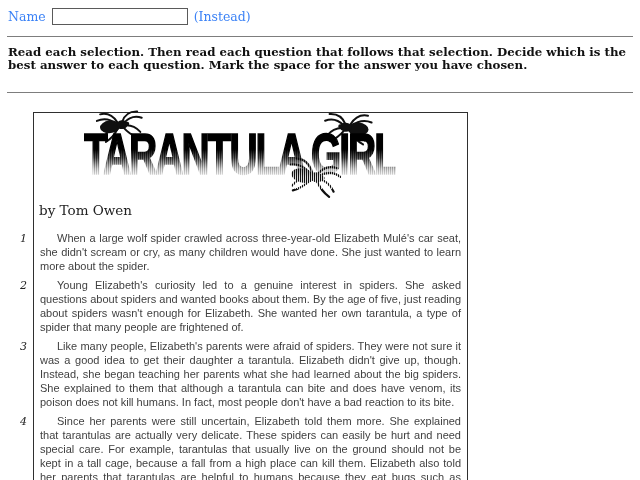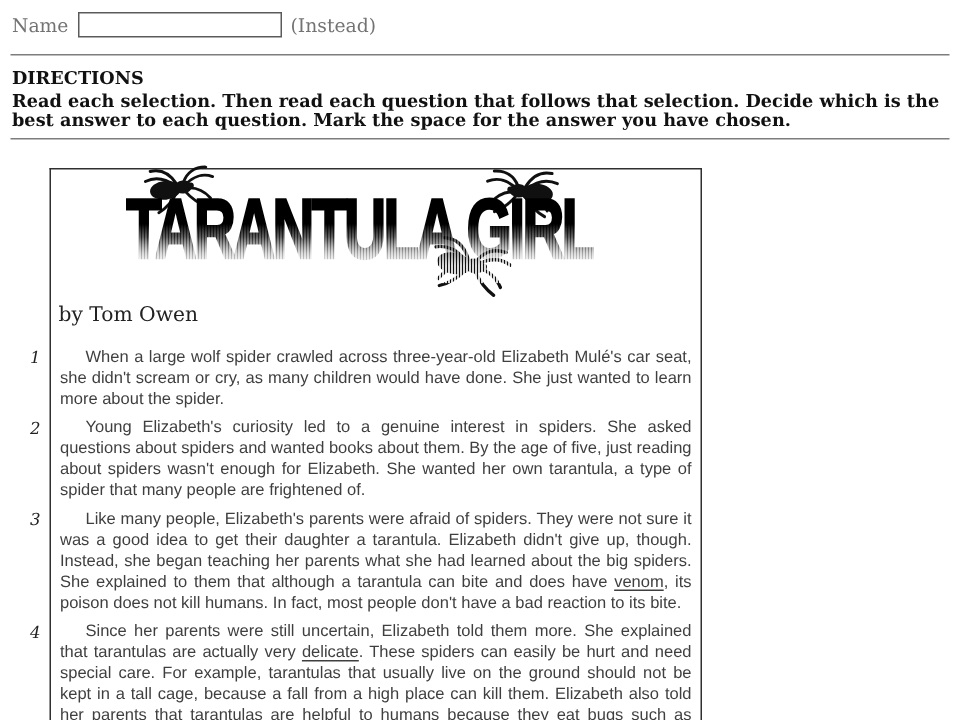--- a/index.html
+++ b/index.html
@@ -1,21 +1,21 @@
 <!DOCTYPE html>
 <html><head>
 <meta charset="utf-8">
 <style>
   html,body{margin:0;padding:0;background:#ffffff;}
   body{width:640px;height:480px;position:relative;overflow:hidden;
        font-family:"DejaVu Serif","Liberation Serif",serif;color:#1a1a1a;}
 
   
   .name-row{position:absolute;top:8px;left:8px;display:flex;align-items:center;gap:6px;}
-  .name-label,.name-note{font-size:12.5px;color:#737373;text-align:center;}
+  .name-label,.name-note{font-size:12.5px;color:#3b82f6;text-align:center;}
   .name-input{width:128px;height:13px;border:1px solid #5a5a5a;background:#fff;
               font-size:11px;padding:1px 3px;font-family:"Liberation Sans",sans-serif;}
 
   
   .rule{position:absolute;left:7px;right:7px;height:0;border-top:1px solid #7d7d7d;}
   .rule-1{top:36px;}
   .rule-2{top:92px;}
 
   
   .directions{position:absolute;top:46px;left:8px;width:626px;
@@ -48,37 +48,36 @@
 
   
   .byline{margin:1px 0 0 5px;font-size:13.5px;color:#222;}
   .para-list{margin:13px 6px 0 6px;}
   .para-row{position:relative;margin-bottom:5px;}
   .para-num{position:absolute;left:-24px;top:1px;width:15px;text-align:center;
             font-style:italic;font-size:11px;color:#222;
             font-family:"DejaVu Serif","Liberation Serif",serif;}
   .para-text{margin:0;font-family:"Liberation Sans",sans-serif;font-size:11px;
              line-height:14px;color:#3f3f3f;text-align:justify;text-indent:17px;}
-  .u{text-decoration:underline;text-underline-offset:2px;}
+  .u{text-underline-offset:2px;}
 </style>
 </head>
 <body>
 
 <div class="page-root">
 
   <div class="name-row">
     <span class="name-label">Name</span>
     <input type="text" class="name-input" value="" style="">
     <span class="name-note">(Instead)</span>
   </div>
 
   <div class="rule rule-1"></div>
 
   <div class="directions">
-    <div class="dir-head">DIRECTIONS</div>
     <div class="dir-body">Read each selection. Then read each question that follows that selection. Decide which is the best answer to each question. Mark the space for the answer you have chosen.</div>
   </div>
 
   <div class="rule rule-2"></div>
 
   <div class="selection-box">
 
     <div class="title-art">
       <svg class="spider s-tl" viewBox="0 0 120 72" aria-hidden="true">
         <defs>

